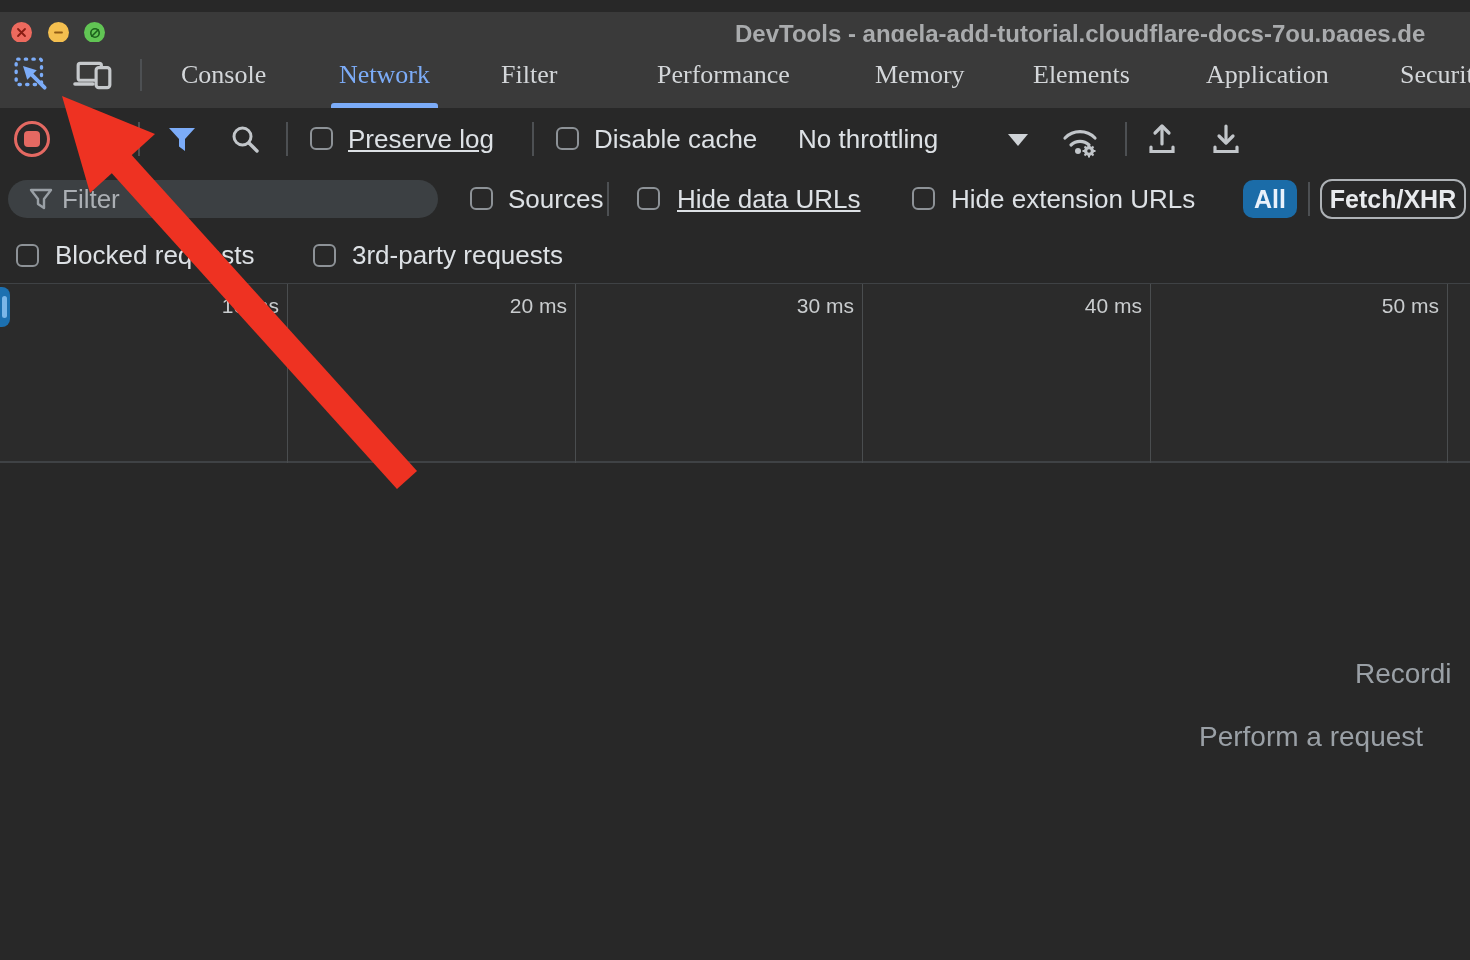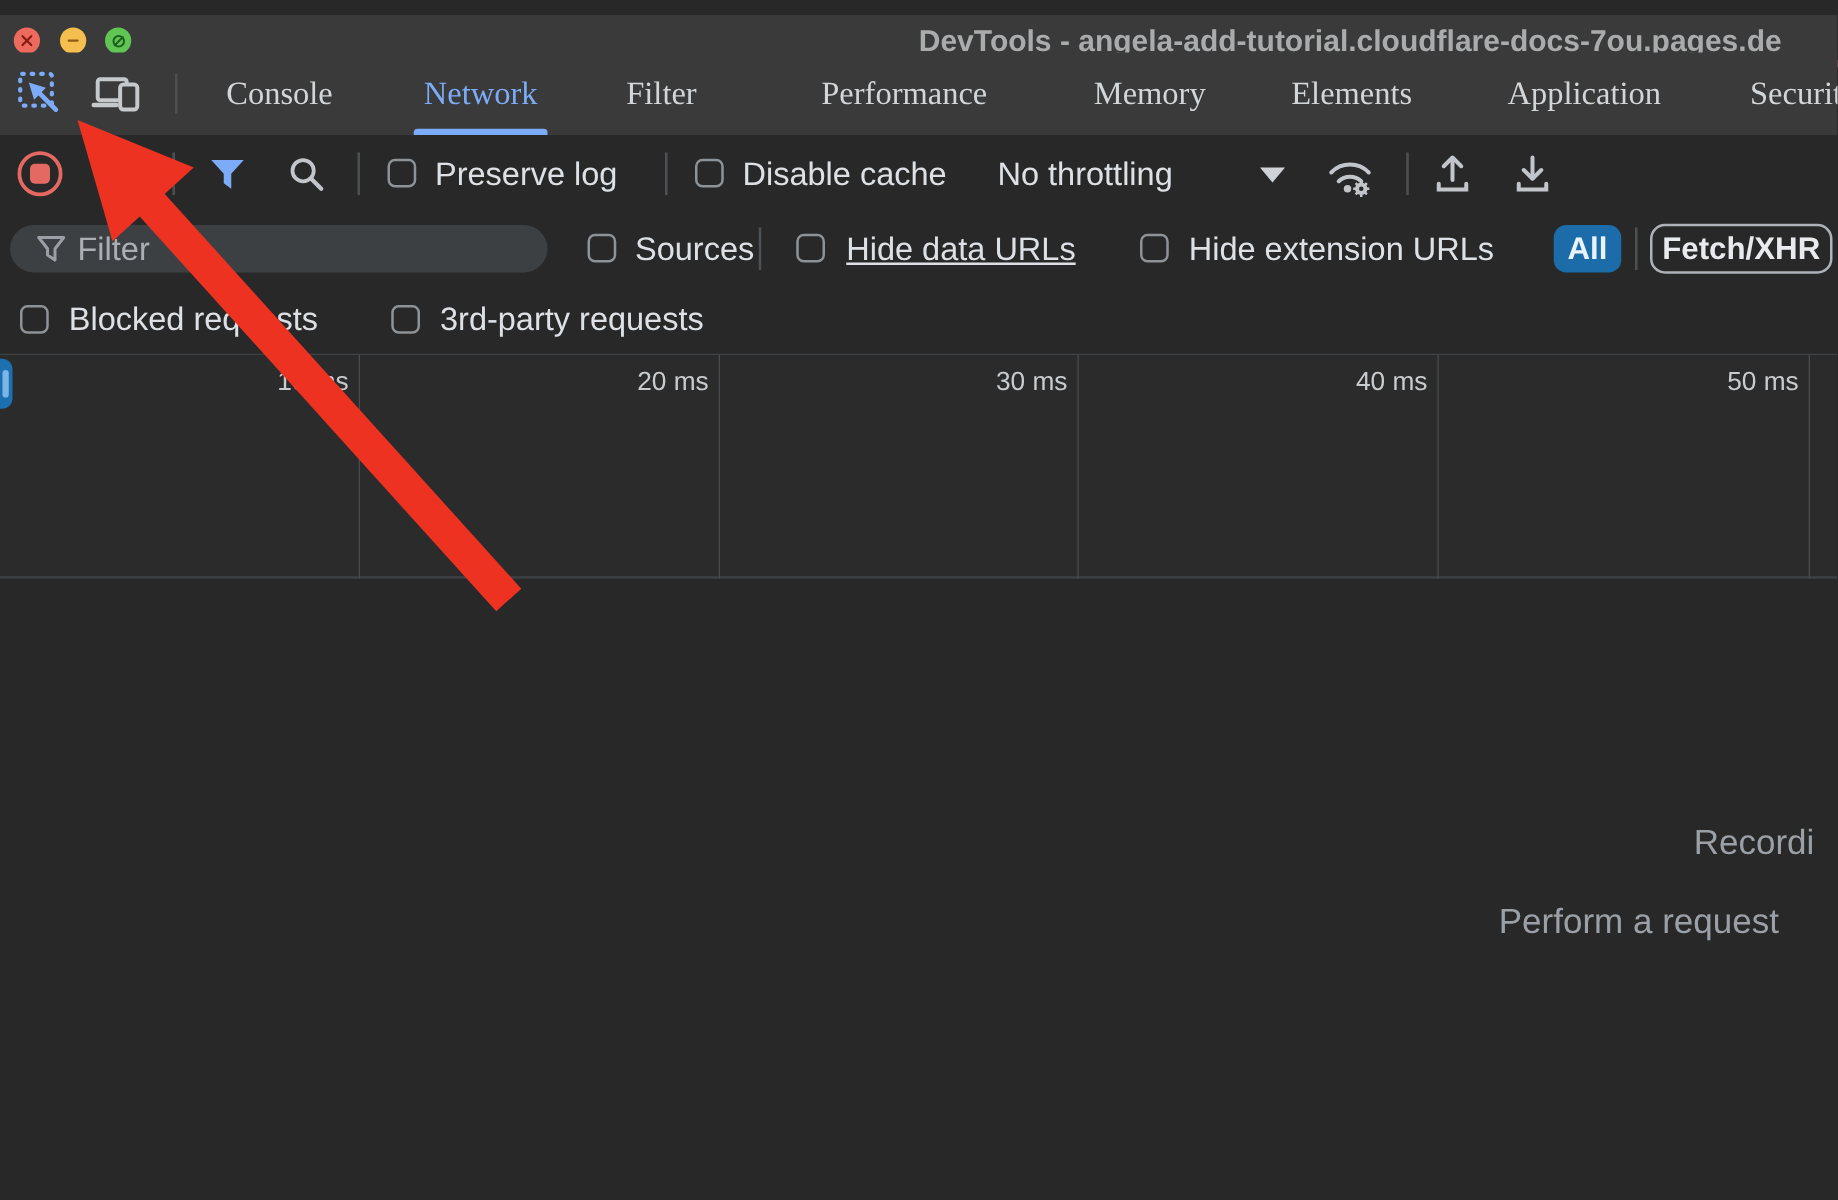--- a/index.html
+++ b/index.html
@@ -141,21 +141,21 @@
       <path d="M2 3 L28 3 L18 14 L18 26 L12 21.5 L12 14 Z" fill="#7cacf8"></path>
     </svg>
     <svg class="abs" style="left:230px; top:16px;" width="30" height="30" viewBox="0 0 30 30">
       <circle cx="12.5" cy="12.5" r="8.5" fill="none" stroke="#c2c6ca" stroke-width="3"></circle>
       <path d="M19 19 L27 27" stroke="#c2c6ca" stroke-width="3.4" stroke-linecap="round"></path>
     </svg>
     <div class="vdiv abs" style="left:286px; top:14px; height:34px;"></div>
 
     <div class="abs" style="left:310px; top:0; width:205px; height:62px;">
       <div class="cb-box abs" style="left:0; top:19px;"></div>
-      <div class="cb-label abs" style="left:38px; top:0; line-height:62px;">Preserve log</div>
+      <div class="cb-label abs" style="left:38px; top:0; line-height:62px;text-decoration:underline;">Preserve log</div>
     </div>
     <div class="vdiv abs" style="left:532px; top:14px; height:34px;"></div>
 
     <div class="abs" style="left:556px; top:0; width:225px; height:62px;">
       <div class="cb-box abs" style="left:0; top:19px;"></div>
       <div class="cb-label abs" style="left:38px; top:0; line-height:62px;">Disable cache</div>
     </div>
 
     <div class="abs" style="left:798px; top:0; width:240px; height:62px;">
       <div class="row-label abs" style="left:0; top:0; line-height:62px;">No throttling</div>

